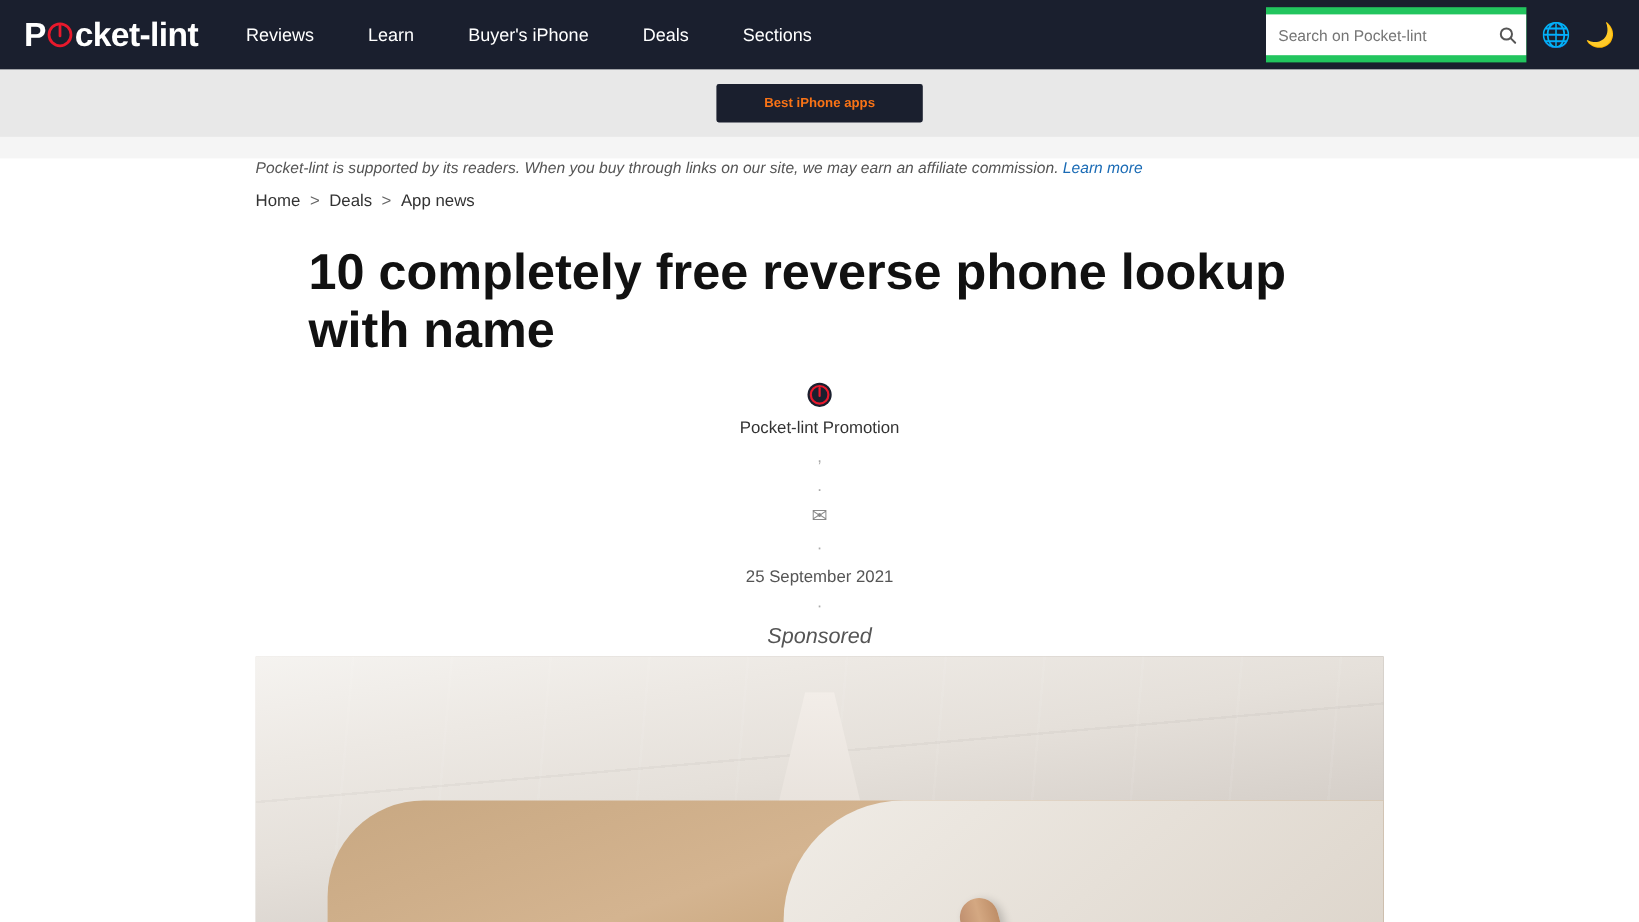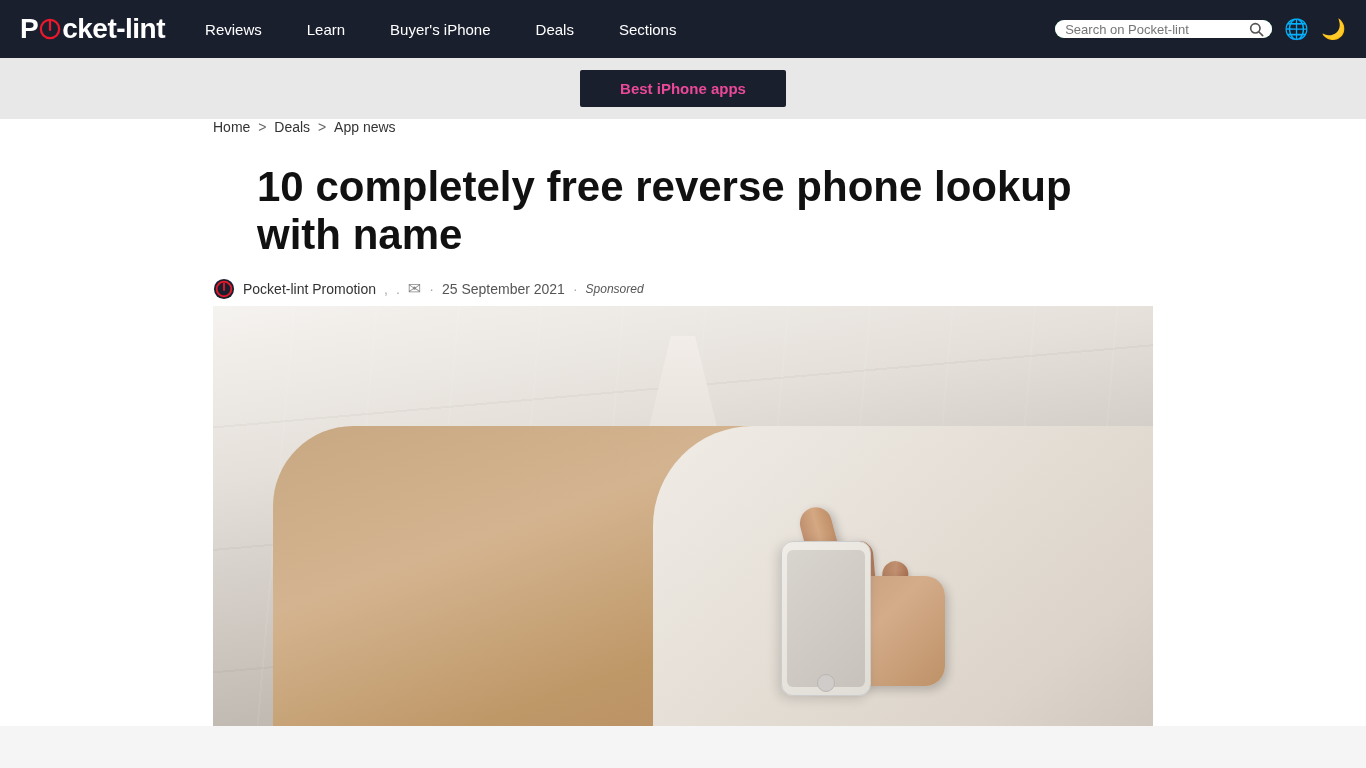--- a/index.html
+++ b/index.html
@@ -69,23 +69,23 @@
       margin-left: auto;
       display: flex;
       align-items: center;
       gap: 12px;
     }
 
     .search-box {
       display: flex;
       align-items: center;
       background: #22c55e;
-      border-radius: 13px;
+      border-radius: 0;
       overflow: hidden;
-      height: 18px;
+      height: 46px;
     }
 
     .search-input {
       border: none;
       outline: none;
       padding: 0 10px;
       font-size: 13px;
       width: 185px;
       height: 34px;
     }
@@ -108,24 +108,24 @@
 
     
     .banner {
       background: #e8e8e8;
       padding: 12px 0;
       text-align: center;
     }
 
     .banner-btn {
       background: #1a1f2e;
-      color: #ec4899;
+      color: #f97316;
       border: none;
       padding: 10px 40px;
-      font-size: 15px;
+      font-size: 11px;
       font-weight: 600;
       cursor: pointer;
       border-radius: 2px;
     }
 
     
     .affiliate-notice {
       max-width: 980px;
       margin: 18px auto 12px auto;
       padding: 0 20px;
@@ -178,20 +178,21 @@
       margin-left: 44px;
     }
 
     .article-meta {
       display: flex;
       align-items: center;
       gap: 8px;
       margin-bottom: 6px;
       font-size: 14px;
       color: #555;
+      flex-direction: column;
     }
 
     .author-icon {
       width: 22px;
       height: 22px;
     }
 
     .author-name {
       color: #333;
       font-weight: 500;
@@ -206,21 +207,21 @@
       font-size: 16px;
     }
 
     .article-date {
       color: #555;
     }
 
     .sponsored-badge {
       color: #555;
       font-style: italic;
-      font-size: 12px;
+      font-size: 18px;
     }
 
     
     .image-container {
       position: relative;
       margin-top: 6px;
     }
 
     .image-credit {
       position: absolute;
@@ -338,20 +339,24 @@
     <span class="header-icon">🌙</span>
   </div>
 </header>
 
 <div class="banner">
   <button class="banner-btn">Best iPhone apps</button>
 </div>
 
 <div style="background: white; padding-bottom: 0;">
 
+  <div class="affiliate-notice">
+    <span>Pocket-lint is supported by its readers. When you buy through links on our site, we may earn an affiliate commission.</span>
+    <a href="#">Learn more</a>
+  </div>
 
   <div class="breadcrumb">
     <a href="#">Home</a>
     <span> &gt; </span>
     <a href="#">Deals</a>
     <span> &gt; </span>
     <a href="#">App news</a>
   </div>
 
   <div class="main-content">

